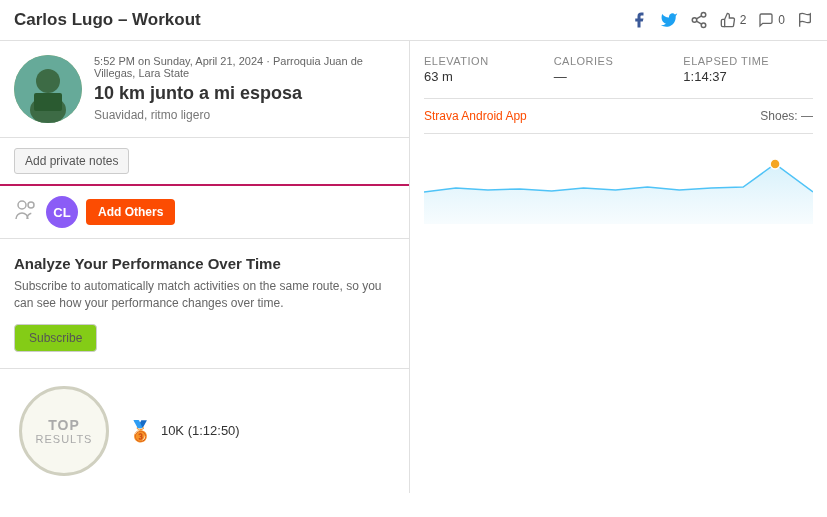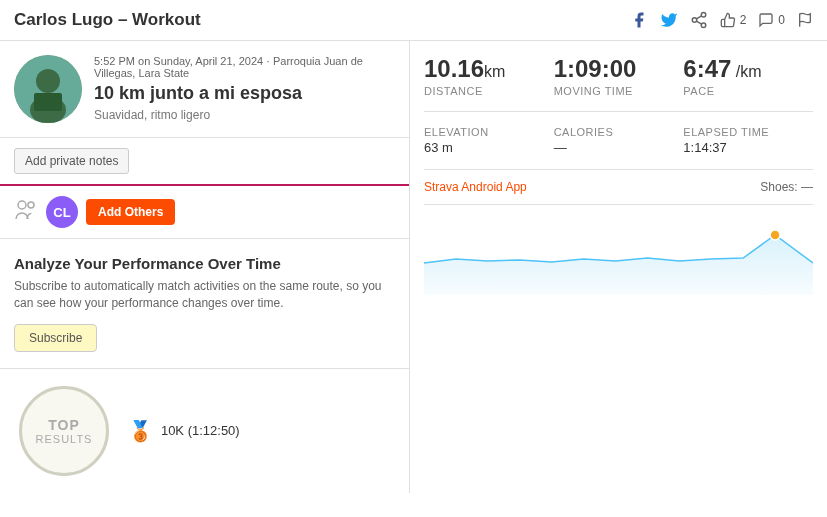--- a/index.html
+++ b/index.html
@@ -157,21 +157,21 @@
       margin-bottom: 6px;
     }
     .performance-desc {
       font-size: 12px;
       color: #666;
       margin-bottom: 12px;
       line-height: 1.4;
     }
     .subscribe-btn {
       border: 1px solid #ccc;
-      background: #fef9c3;
+      background: #84cc16;
       color: #555;
       padding: 6px 14px;
       border-radius: 4px;
       font-size: 12px;
       cursor: pointer;
     }
 
     
     .top-results-section {
       padding: 12px 14px;
@@ -410,38 +410,20 @@
       <div class="result-item">
         <span class="medal-icon">🥉</span>
         <span>10K (1:12:50)</span>
       </div>
     </div>
 
   </div>
 
   <div class="right-panel">
 
-    <div class="stats-grid">
-      <div class="stat-item">
-        <div class="stat-value">
-          <span>10.16</span><span class="unit">km</span>
-        </div>
-        <div class="stat-label">Distance</div>
-      </div>
-      <div class="stat-item">
-        <div class="stat-value">1:09:00</div>
-        <div class="stat-label">Moving Time</div>
-      </div>
-      <div class="stat-item">
-        <div class="stat-value">
-          <span>6:47</span><span class="unit"> /km</span>
-        </div>
-        <div class="stat-label">Pace</div>
-      </div>
-    </div>
 
     <div class="details-grid">
       <div class="detail-item">
         <div class="detail-label">Elevation</div>
         <div class="detail-value">63 m</div>
       </div>
       <div class="detail-item">
         <div class="detail-label">Calories</div>
         <div class="detail-value">—</div>
       </div>

